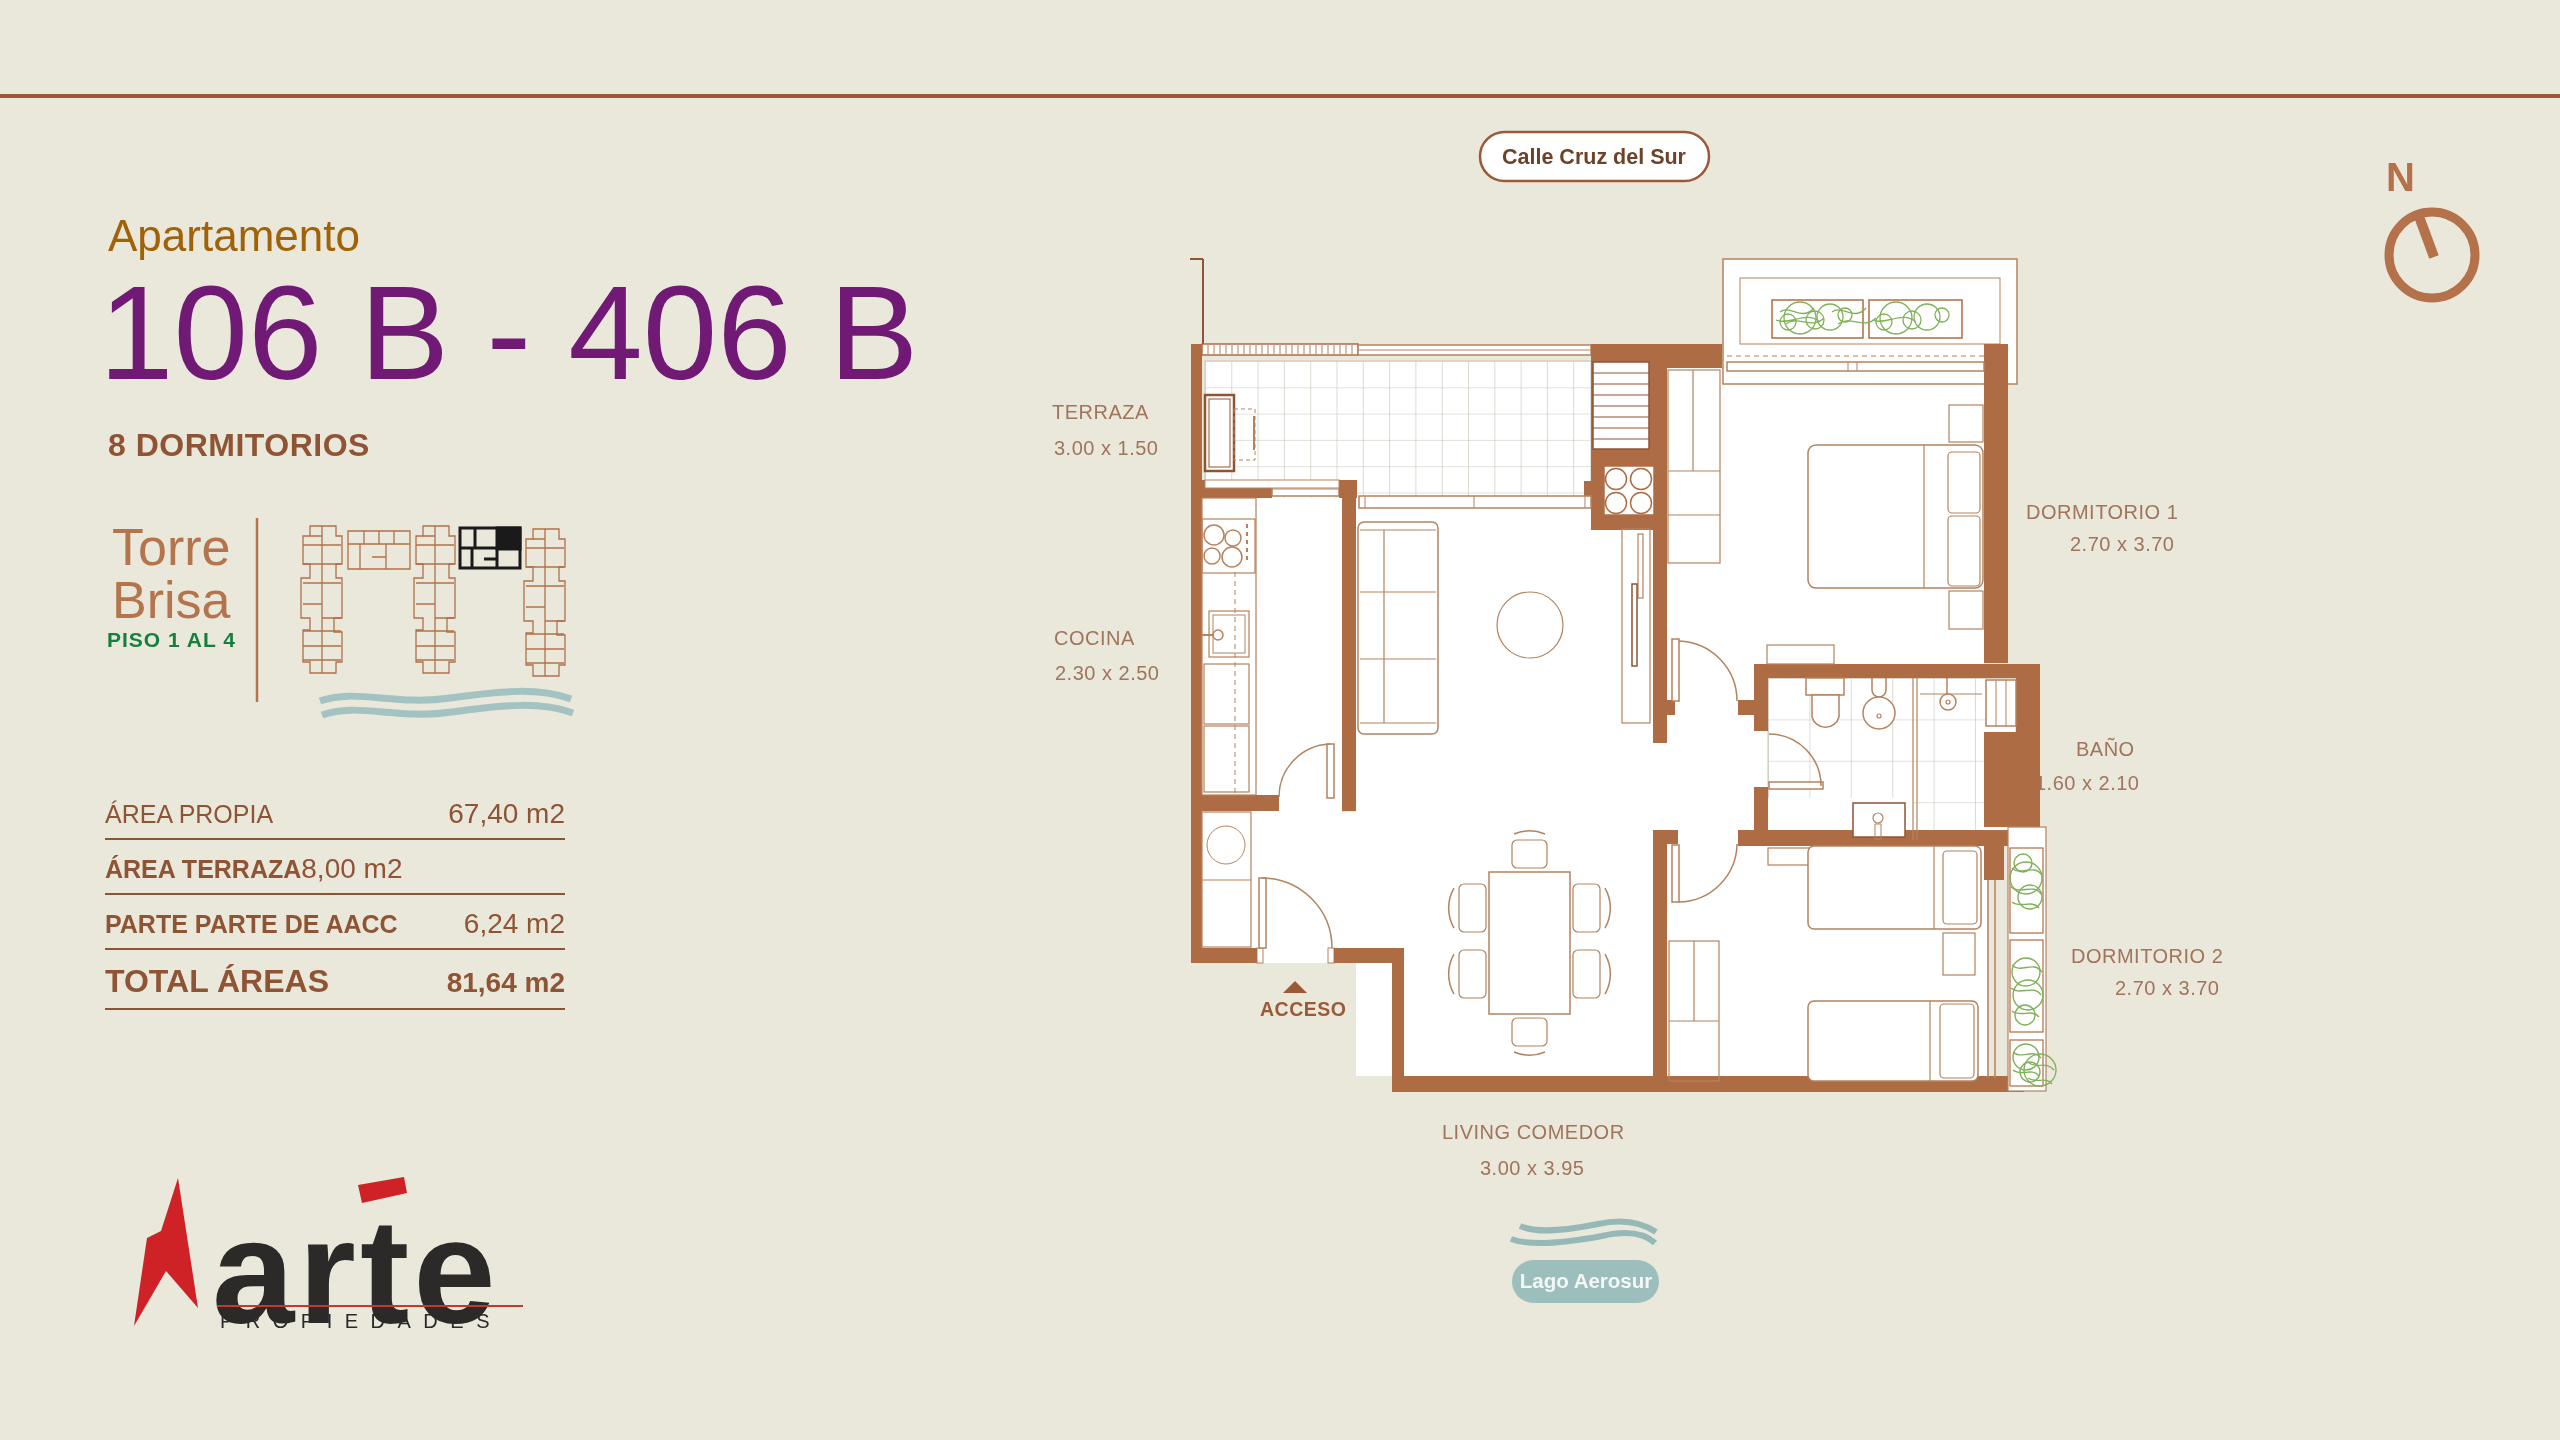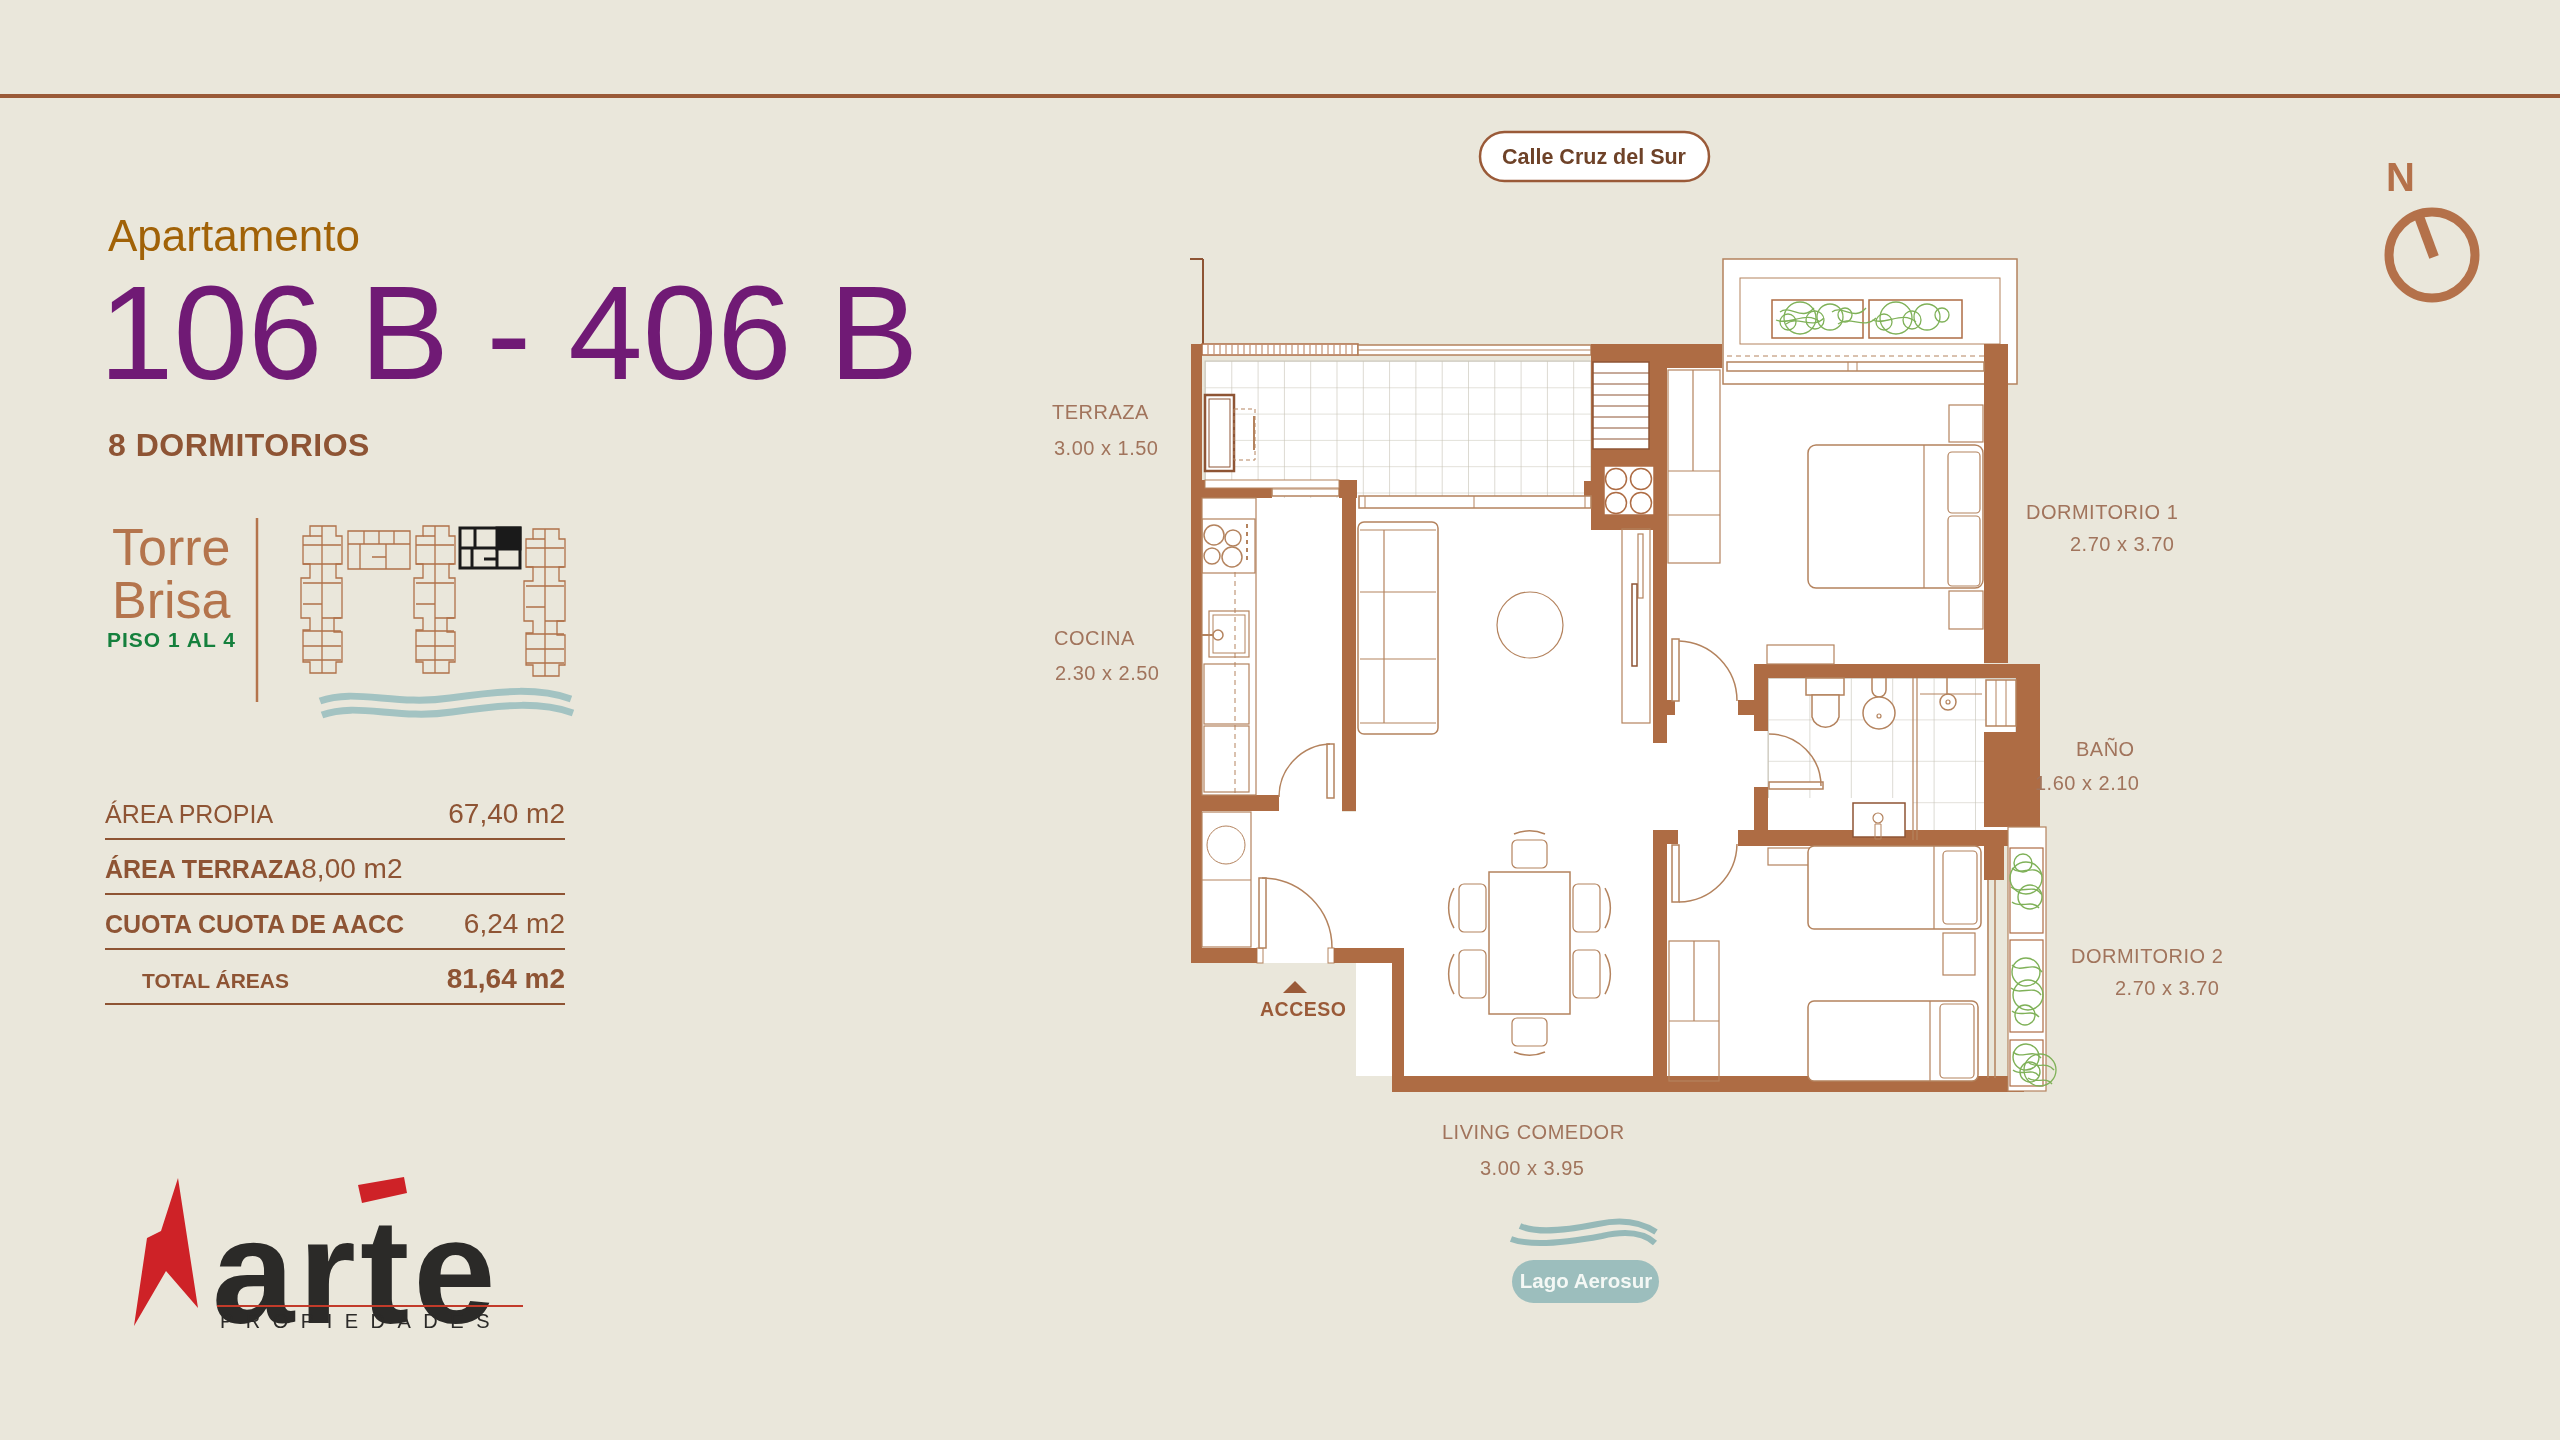--- a/index.html
+++ b/index.html
@@ -27,26 +27,26 @@
       <span style="font-weight:normal;font-size:25px;">ÁREA PROPIA</span>
       <span>67,40 m2</span>
     </div>
 
   <div style="display:flex;justify-content:flex-start;align-items:baseline;border-bottom:2px solid #8E5434;padding-bottom:8px;margin-bottom:13px;">
       <span style="font-weight:bold;font-size:25px;">ÁREA TERRAZA</span>
       <span>8,00 m2</span>
     </div>
 
   <div style="display:flex;justify-content:space-between;align-items:baseline;border-bottom:2px solid #8E5434;padding-bottom:8px;margin-bottom:13px;">
-      <span style="font-weight:bold;font-size:25px;">CUOTA CUOTA DE AACC</span>
+      <span style="font-weight:bold;font-size:25px;">PARTE PARTE DE AACC</span>
       <span>6,24 m2</span>
     </div>
 
   <div style="display:flex;justify-content:space-between;align-items:baseline;border-bottom:2px solid #8E5434;padding-bottom:8px;font-weight:bold;">
-      <span style="font-size:21px;margin-left:37px;">TOTAL ÁREAS</span>
+      <span style="font-size:32px;">TOTAL ÁREAS</span>
       <span>81,64 m2</span>
     </div>
 </div>
 
 <div class="abs" style="left:212px;top:1198px;font-size:148px;line-height:1;font-weight:bold;color:#2B2A28;letter-spacing:4px;">arte</div>
 
 <div class="abs" style="left:217px;top:1305px;width:306px;height:2px;background:#C23B2A;"></div>
 
 <div class="abs" style="left:220px;top:1310px;font-size:20px;color:#2B2A28;letter-spacing:12.5px;">PROPIEDADES</div>
 

